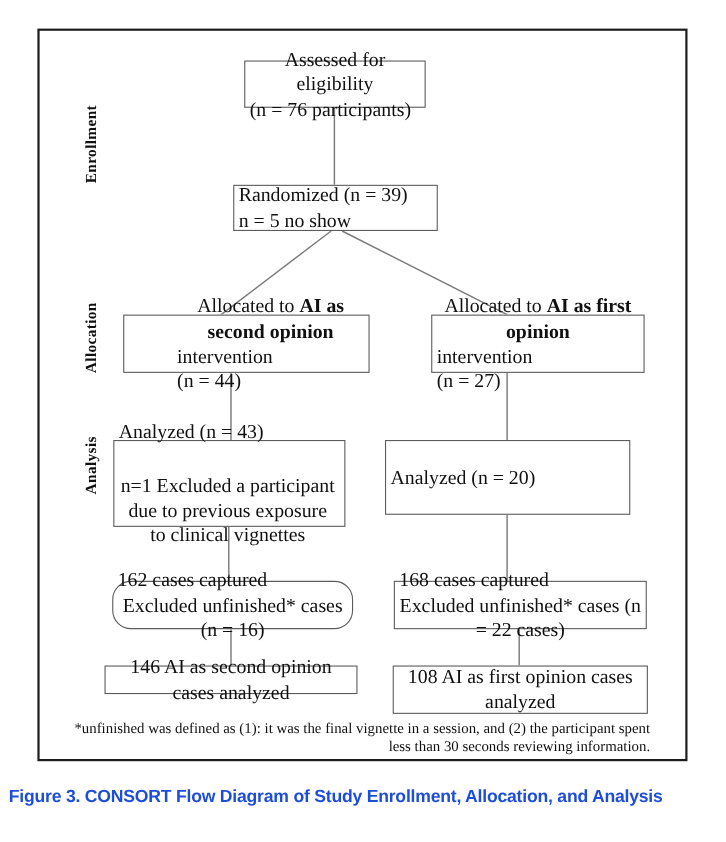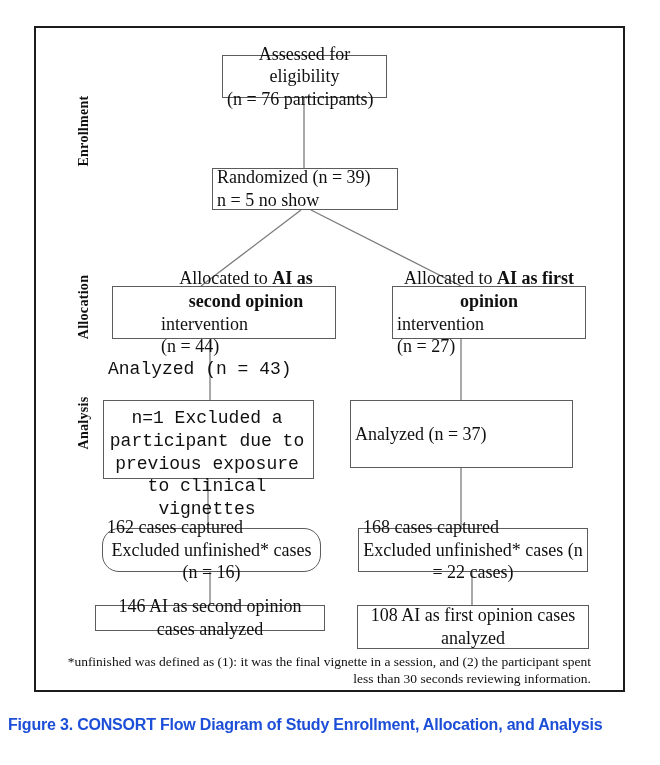--- a/index.html
+++ b/index.html
@@ -66,21 +66,21 @@
     font-weight: bold;
     font-size: 16px;
     color: #1d4ed8;
     letter-spacing: -0.2px;
   }
   
   #box-assessed   { left: 222px; top: 55px;  width: 165px; height: 43px; }
   #box-randomized { left: 212px; top: 168px; width: 186px; height: 42px; }
   #box-alloc-left  { left: 112px; top: 286px; width: 224px; height: 53px; padding-left: 48px; }
   #box-alloc-right { left: 369px; top: 286px; width: 194px; height: 53px; margin-left: 23px; }
-  #box-analysis-left  { left: 103px; top: 400px; width: 211px; height: 79px; font-family: Liberation Mono, monospace; }
+  #box-analysis-left  { left: 103px; top: 400px; width: 211px; height: 79px; }
   #box-analysis-right { left: 350px; top: 400px; width: 223px; height: 68px; }
   #box-captured-left  { left: 102px; top: 528px; width: 219px; height: 44px; border-radius: 17px; }
   #box-captured-right { left: 358px; top: 528px; width: 230px; height: 44px; }
   #box-final-left  { left: 95px;  top: 605px; width: 230px; height: 26px; }
   #box-final-right { left: 357px; top: 605px; width: 232px; height: 44px; }
   #box-analysis-left .excl { margin-top: 26px; max-width: 198px; }
 </style>
 </head>
 <body>
 
@@ -131,21 +131,21 @@
     <div>intervention</div>
     <div>(n = 27)</div>
   </div>
 
   <div class="box" id="box-analysis-left">
     <div>Analyzed (n = 43)</div>
     <div class="excl">n=1 Excluded a participant due to previous exposure to clinical vignettes</div>
   </div>
 
   <div class="box" id="box-analysis-right">
-    <div>Analyzed (n = 37)</div>
+    <div>Analyzed (n = 20)</div>
   </div>
 
   <div class="box" id="box-captured-left">
     <div>162 cases captured</div>
     <div>Excluded unfinished* cases (n = 16)</div>
   </div>
 
   <div class="box" id="box-captured-right">
     <div>168 cases captured</div>
     <div>Excluded unfinished* cases (n = 22 cases)</div>

